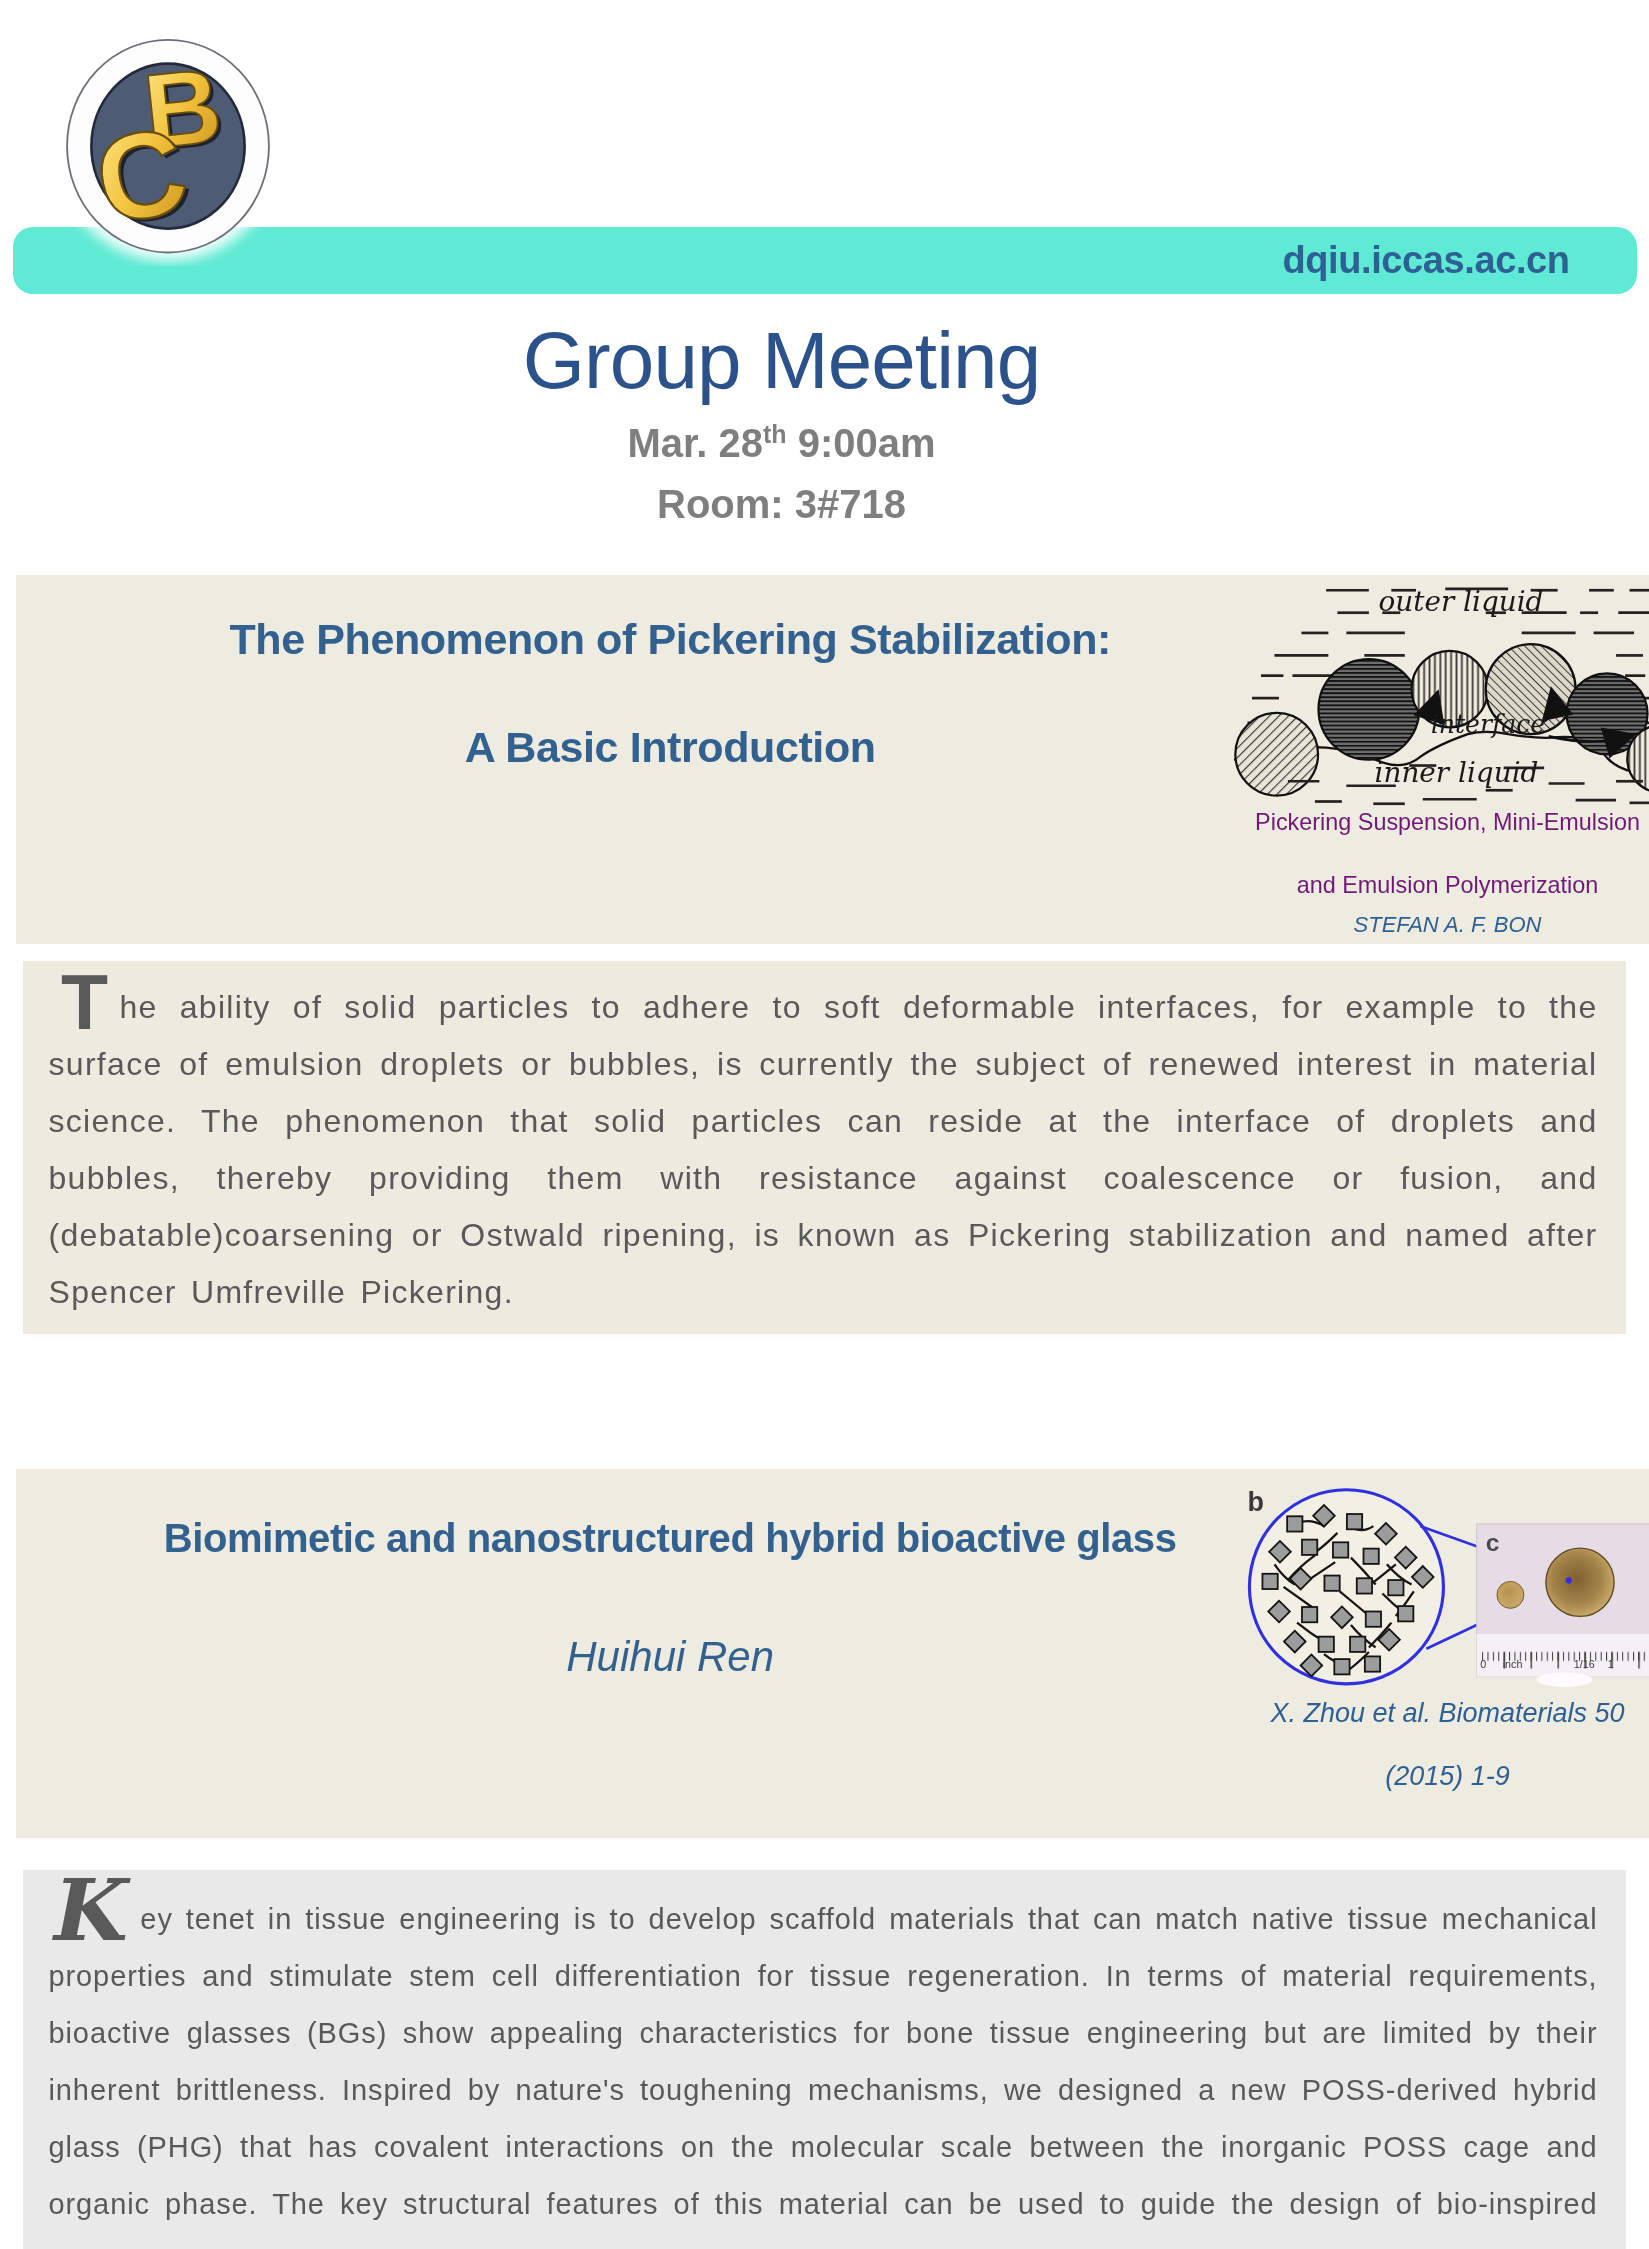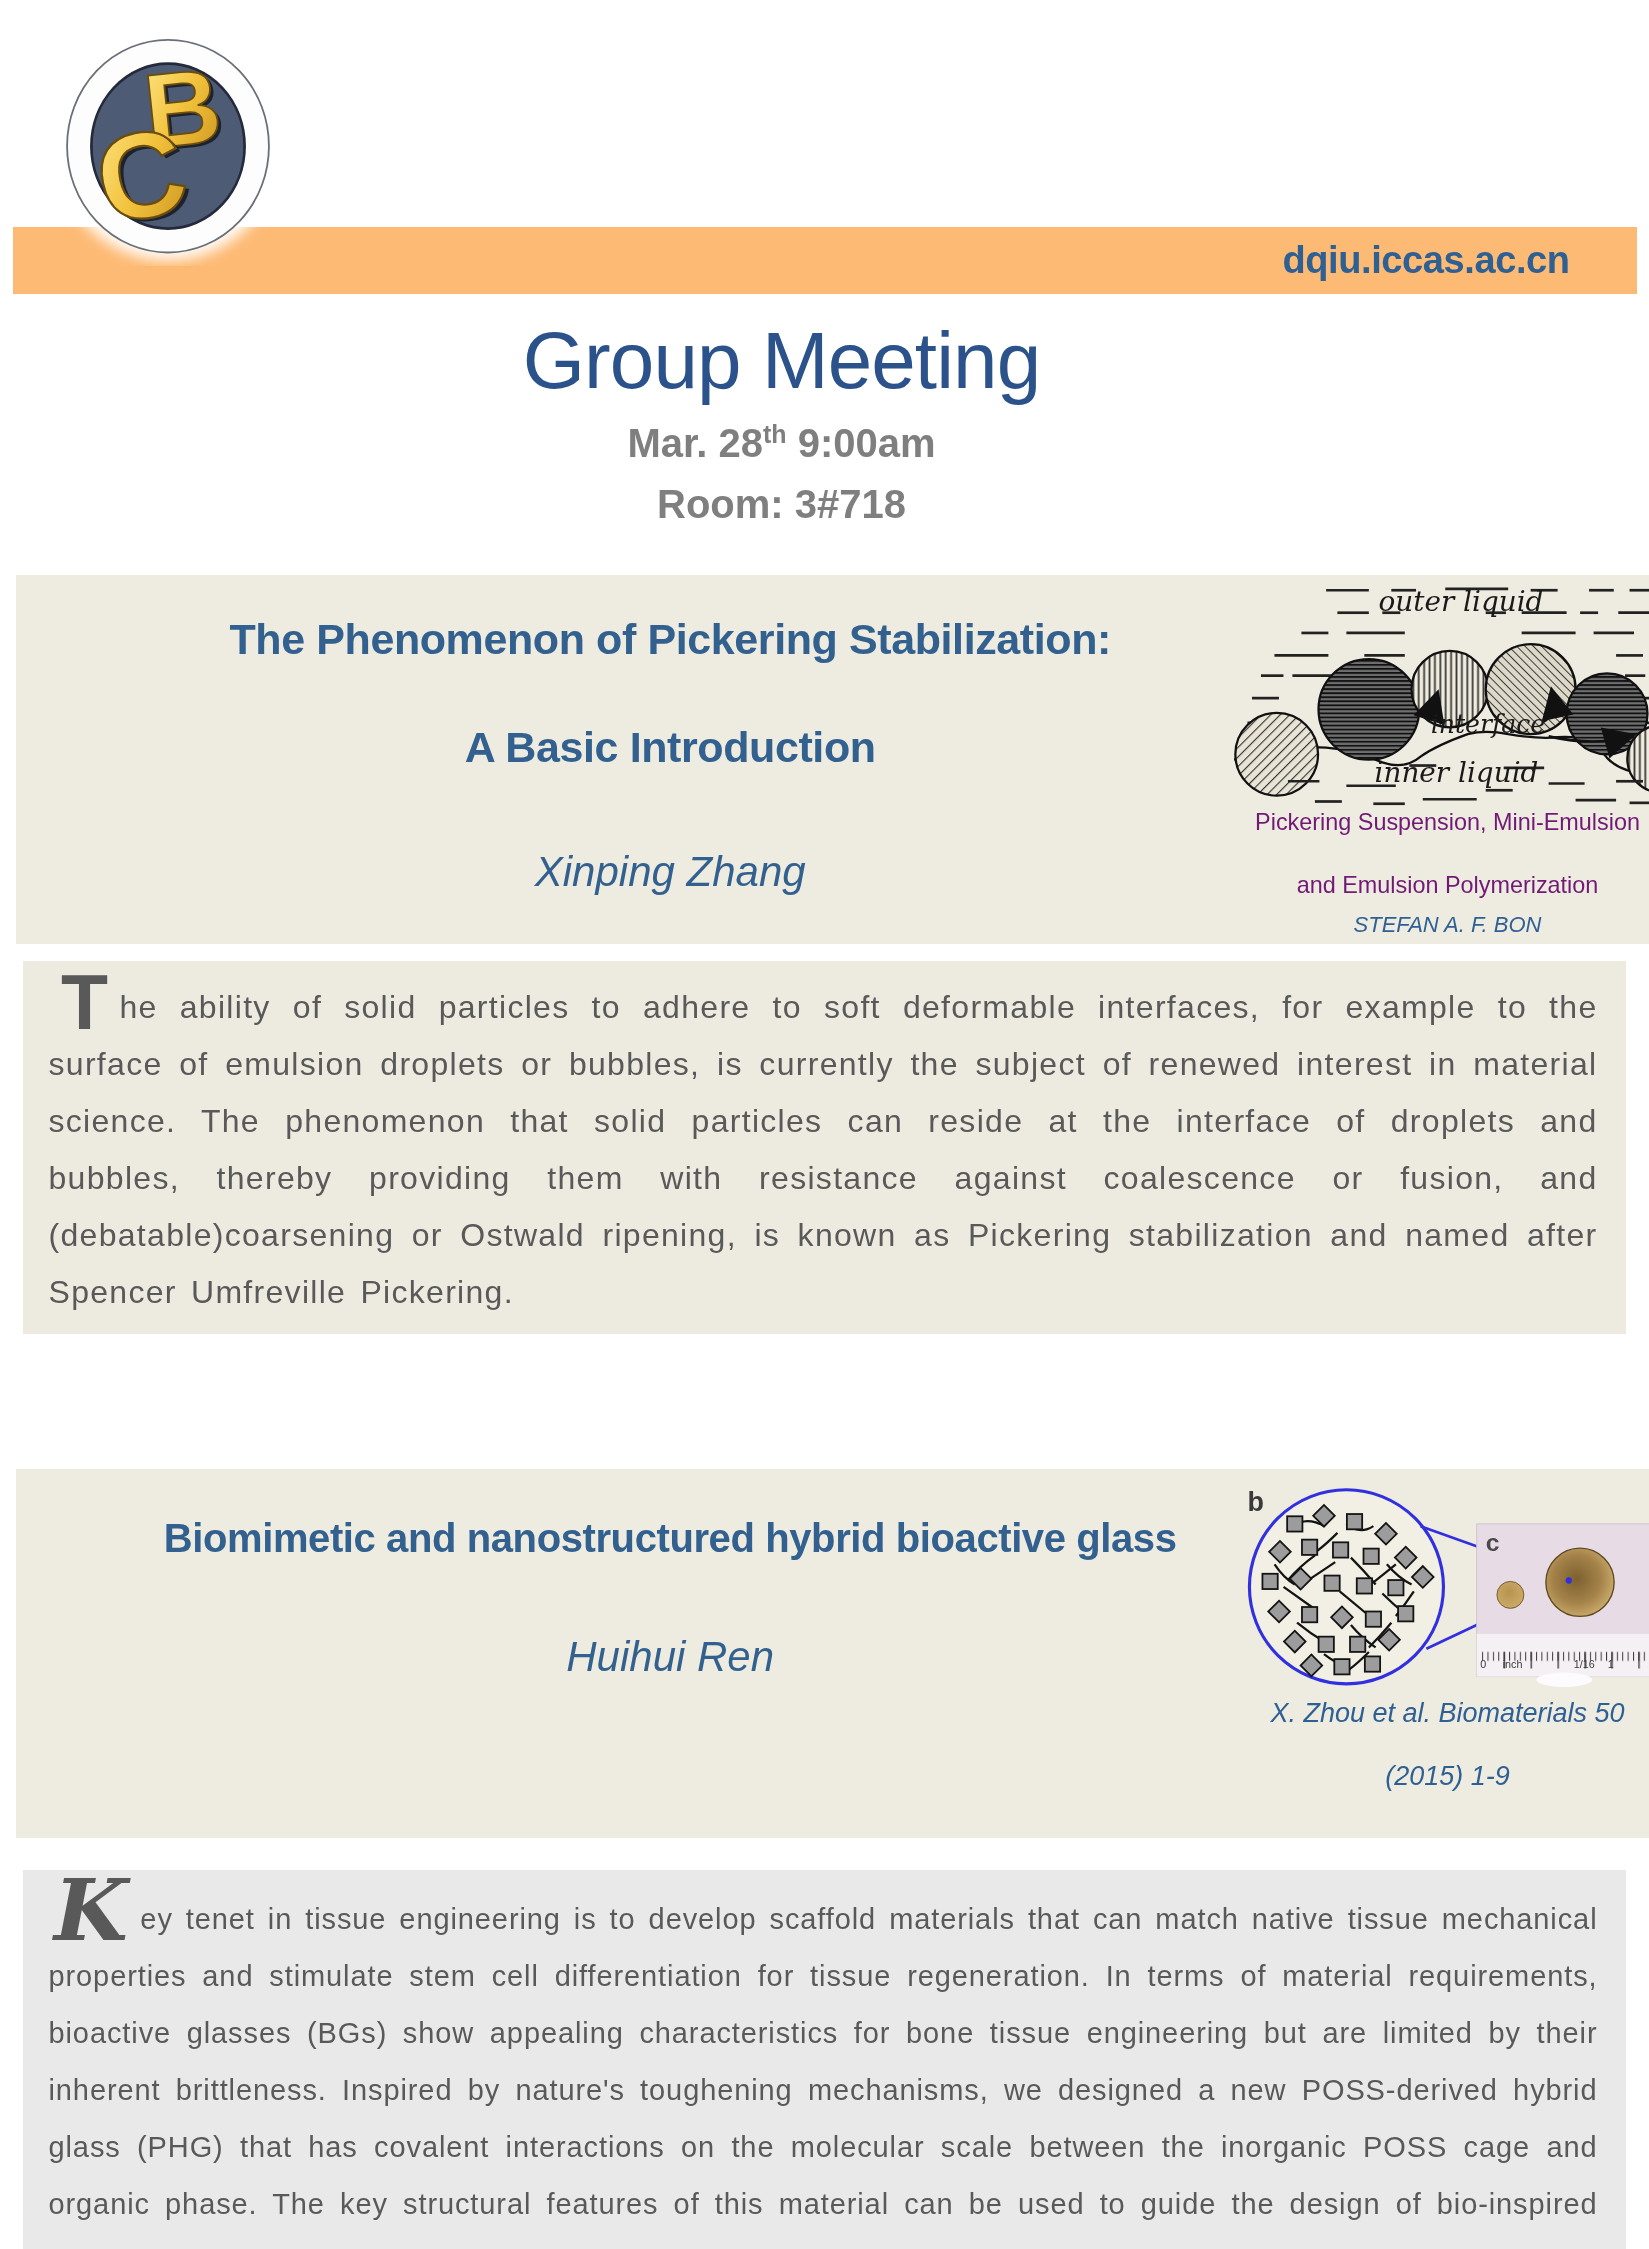--- a/index.html
+++ b/index.html
@@ -3,21 +3,21 @@
 <meta charset="utf-8">
 <style>
   * { margin:0; padding:0; box-sizing:border-box; }
   html,body { width:1649px; height:2435px; background:#ffffff; font-family:"Liberation Sans", sans-serif; }
   .page { position:relative; width:1649px; height:2435px; background:#ffffff; overflow:hidden; }
 
   
   .header-band { position:absolute; left:12.6px; top:19.3px; width:1624px; height:208px; background:#264E80; }
   .header-title { position:absolute; left:288px; right:67px; top:89px; text-align:center;
                   font-size:61px; font-weight:bold; font-style:italic; color:#ffffff; letter-spacing:0.4px; }
-  .domain-band { position:absolute; left:12.6px; top:227px; width:1624px; height:67px; background:#fdba74; }
+  .domain-band { position:absolute; left:12.6px; top:227px; width:1624px; height:67px; background:#5eead4;border-radius:20px; }
   .domain-text { position:absolute; right:67px; top:0; line-height:67px;
                  font-size:38px; font-weight:bold; color:#2F6093; letter-spacing:-0.4px; }
   .logo-wrap { position:absolute; left:49px; top:29px; width:238px; height:237px; }
 
   
   .meeting { position:absolute; left:0; top:315px; width:1649px; text-align:center; transform:translateX(-43px); }
   .meeting-title { font-size:80px; color:#2B528A; letter-spacing:-0.9px; }
   .meeting-date { margin-top:12.6px; font-size:40px; font-weight:bold; color:#7F7F7F; }
   .meeting-date sup { font-size:25px; vertical-align:super; }
   .meeting-room { margin-top:16px; font-size:40px; font-weight:bold; color:#7F7F7F; }
@@ -97,21 +97,20 @@
 
   <div class="meeting">
     <div class="meeting-title">Group Meeting</div>
     <div class="meeting-date"><span>Mar. 28</span><sup>th</sup><span> 9:00am</span></div>
     <div class="meeting-room">Room: 3#718</div>
   </div>
 
   <div class="panel-left talk1-left">
     <div class="talk-title t1-line1">The Phenomenon of Pickering Stabilization:</div>
     <div class="talk-title t1-line2">A Basic Introduction</div>
-    <div class="talk-speaker t1-speaker">Xinping Zhang</div>
   </div>
 
   <div class="panel-right talk1-right">
     <div class="fig1-wrap">
       <svg width="427" height="227" viewBox="0 0 950 505">
         <defs>
           <pattern id="hD" width="15" height="15" patternUnits="userSpaceOnUse" patternTransform="rotate(45)">
             <rect width="15" height="15" fill="#e8e4d6"></rect>
               <line x1="0" y1="0" x2="0" y2="15" stroke="#333" stroke-width="5"></line>
           </pattern>

